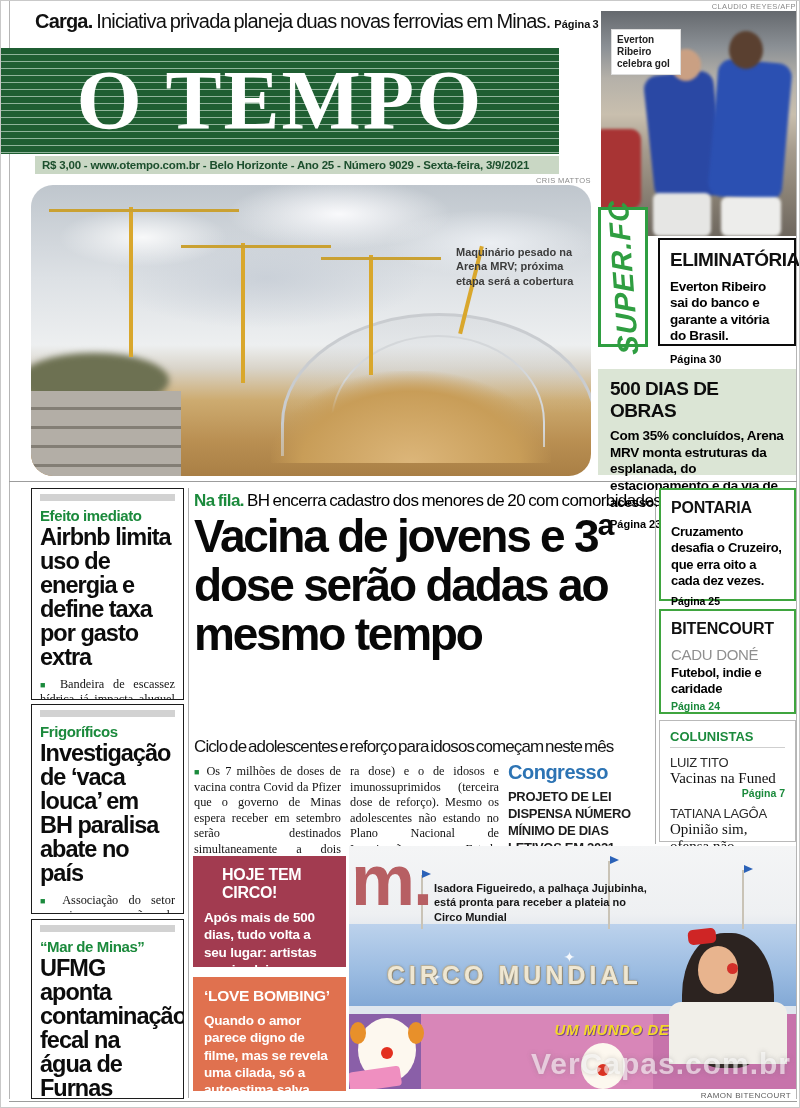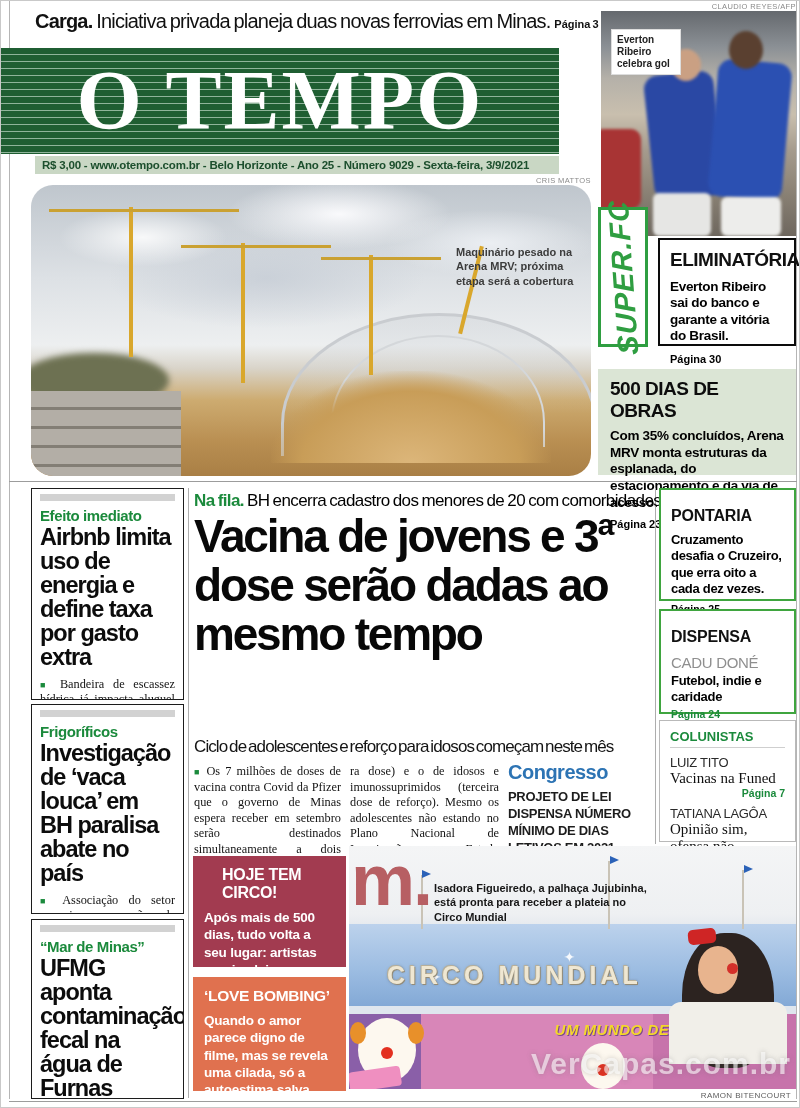--- a/index.html
+++ b/index.html
@@ -84,21 +84,21 @@
   .lead-hl{left:193px;top:511px;width:462px;font-size:46px;font-weight:bold;letter-spacing:-2.2px;line-height:1.07;color:#080808;}
   .lead-deck{left:193px;top:736px;width:462px;font-size:17px;letter-spacing:-0.9px;word-spacing:-2px;color:#141414;white-space:nowrap;}
   .lead-col1{left:193px;top:763px;width:147px;}
   .lead-col2{left:349px;top:763px;width:149px;}
   .congress{left:507px;top:760px;width:142px;}
   .congress .t{font-size:20px;font-weight:bold;color:#2d74b4;letter-spacing:-0.5px;}
   .congress .b{font-size:13px;font-weight:bold;color:#1d1d1d;letter-spacing:-0.3px;line-height:1.3;margin-top:5px;}
   .congress .pg{color:#2d74b4;font-weight:bold;font-size:10.5px;}
   
   .gbox{left:658px;width:137px;border:2px solid #3fa53f;box-sizing:border-box;padding:9px 10px;background:#fff;}
-  .gbox .t{font-size:16px;font-weight:bold;letter-spacing:-0.2px;color:#111;margin-top:8px;}
+  .gbox .t{font-size:16px;font-weight:bold;letter-spacing:-0.2px;color:#111;}
   .gbox .b{font-size:13px;font-weight:bold;line-height:1.25;margin-top:7px;letter-spacing:-0.3px;}
   .gbox .pg{font-size:10.5px;font-weight:bold;margin-top:6px;}
   .gbox .name{color:#8f8f8f;font-size:15px;margin-top:8px;letter-spacing:-0.3px;}
   .gbox .pg.green{color:#1b8a3c;}
   .colunistas{left:658px;top:719px;width:137px;height:122px;border:1px solid #b9b9b9;box-sizing:border-box;padding:8px 10px;background:#fff;}
   .colunistas .t{color:#1b8a3c;font-weight:bold;font-size:13px;border-bottom:1px solid #cfcfcf;padding-bottom:3px;}
   .colunistas .cname{font-size:13px;color:#2a2a2a;margin-top:7px;letter-spacing:-0.3px;}
   .colunistas .ctitle{font-family:Liberation Serif, serif;font-size:15px;color:#101010;margin-top:0;}
   .colunistas .cpg{color:#1b8a3c;font-weight:bold;font-size:10.5px;text-align:right;}
   
@@ -241,21 +241,21 @@
     <div class="t">Congresso</div>
     <div class="b"><span>PROJETO DE LEI DISPENSA NÚMERO MÍNIMO DE DIAS LETIVOS EM 2021. </span><span class="pg">Página 10</span></div>
   </div>
 
   <div class="abs gbox" style="top:487px;height:113px;">
     <div class="t">PONTARIA</div>
     <div class="b">Cruzamento desafia o Cruzeiro, que erra oito a cada dez vezes.</div>
     <div class="pg">Página 25</div>
   </div>
   <div class="abs gbox" style="top:608px;height:105px;">
-    <div class="t">DISPENSA</div>
+    <div class="t">BITENCOURT</div>
     <div class="name">CADU DONÉ</div>
     <div class="b" style="margin-top:2px;">Futebol, indie e caridade</div>
     <div class="pg green" style="margin-top:2px;">Página 24</div>
   </div>
   <div class="abs colunistas">
     <div class="t">COLUNISTAS</div>
     <div class="cname">LUIZ TITO</div>
     <div class="ctitle">Vacinas na Funed</div>
     <div class="cpg">Página 7</div>
     <div class="cname">TATIANA LAGÔA</div>

